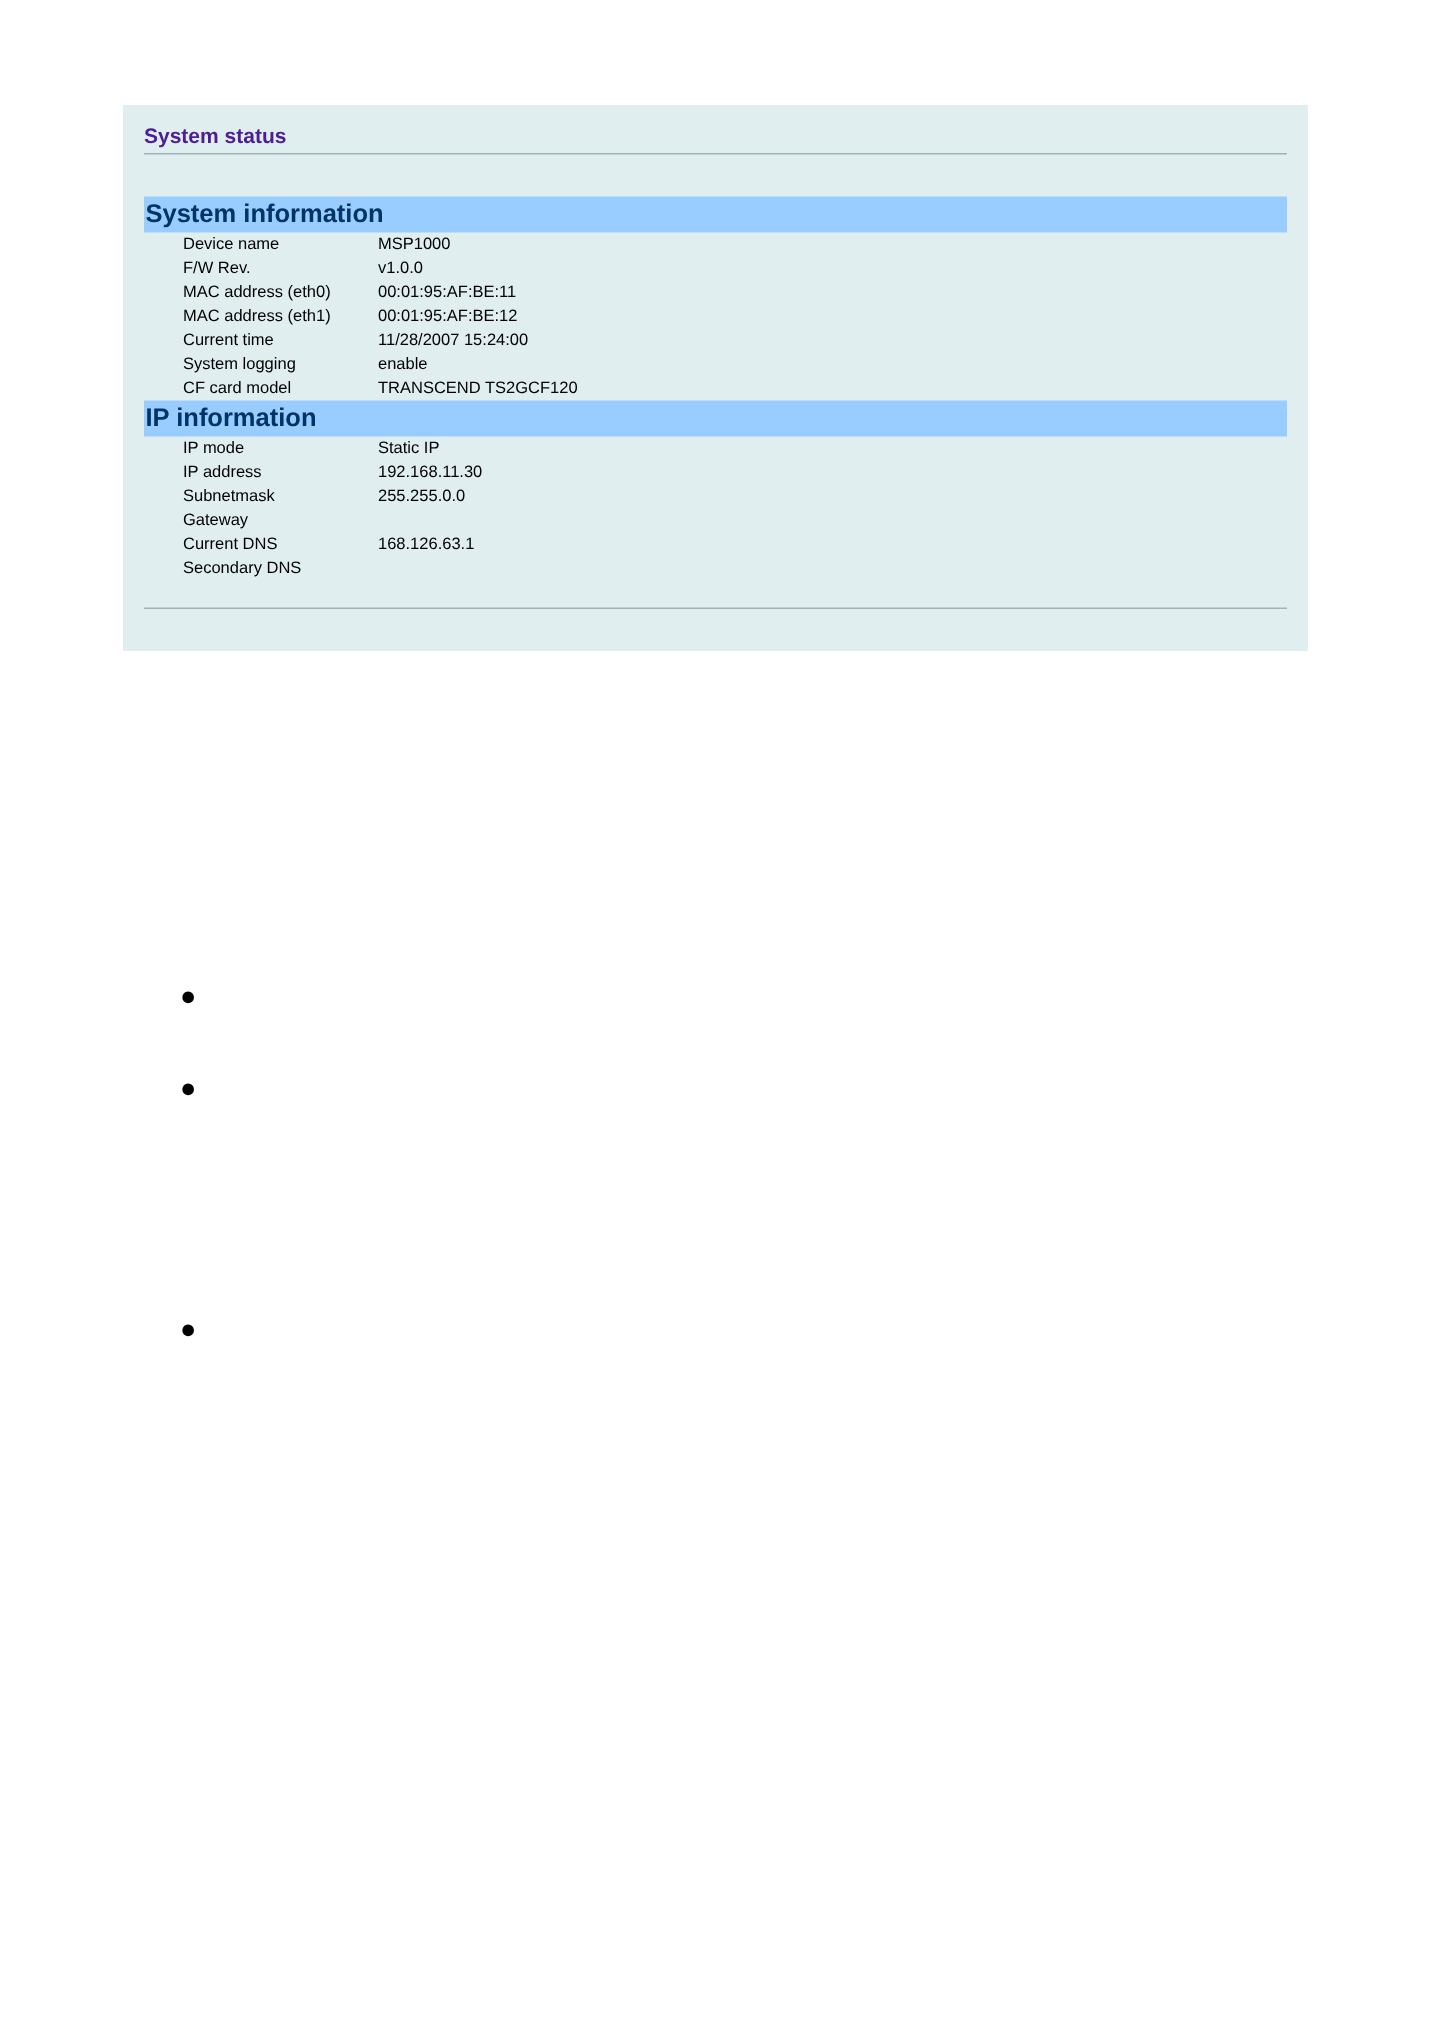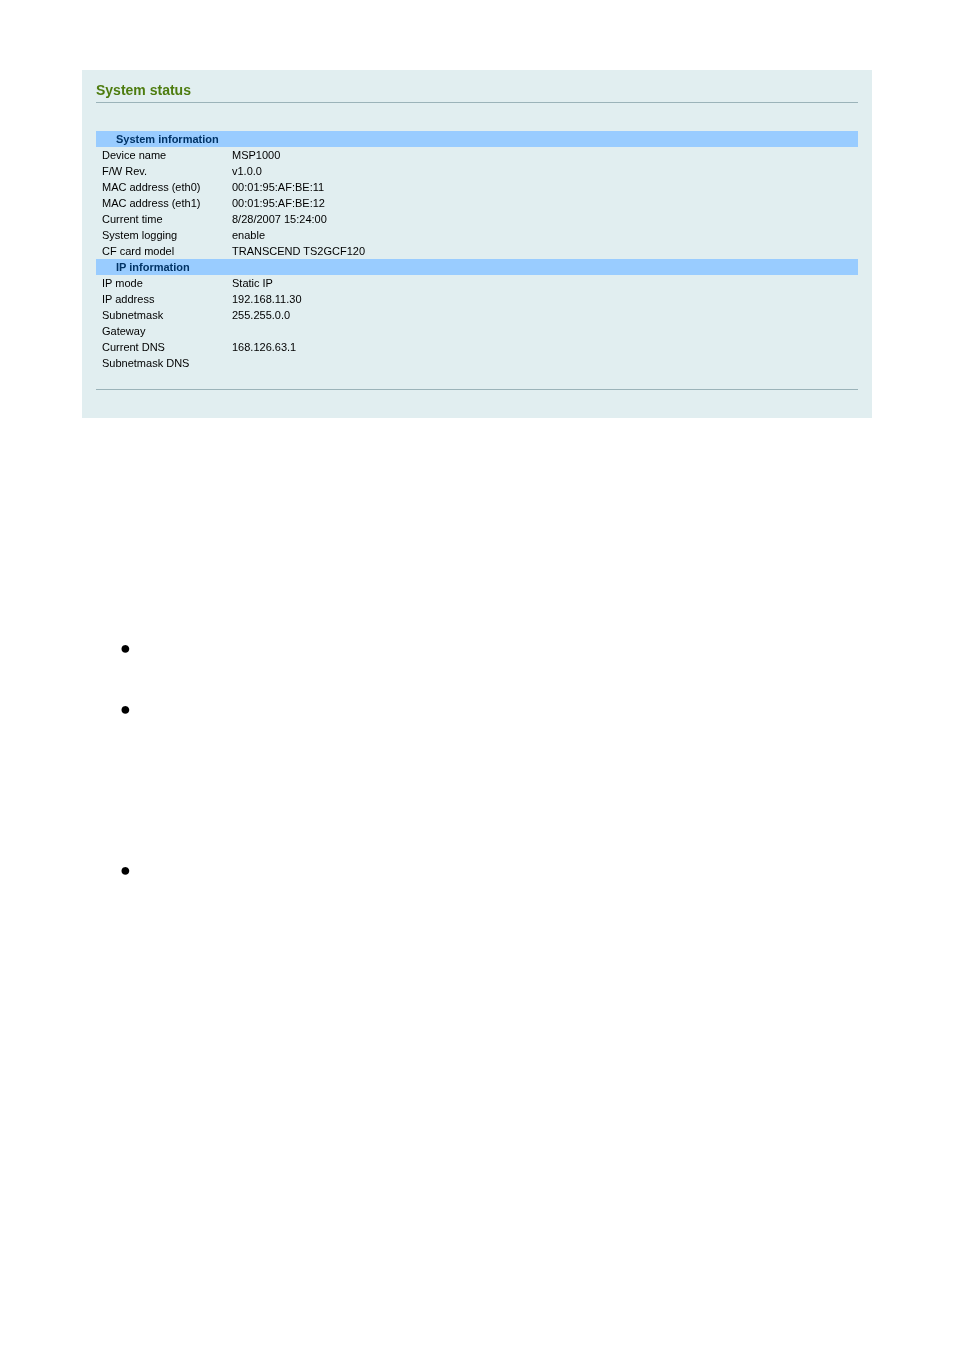--- a/index.html
+++ b/index.html
@@ -11,47 +11,48 @@
   }
   .panel {
     background: #e1eef0;
     margin: 70px 82px 0 82px;
     padding-bottom: 28px;
   }
   .panel-title {
     font-family: Verdana, Arial, sans-serif;
     font-weight: bold;
     font-size: 14px;
-    color: #4d7c0f;
+    color: #4c1d95;
     padding: 12px 2px 4px 14px;
   }
   .panel-hr {
     border: none;
     border-top: 1px solid #9bb3b9;
     margin: 0 14px 0 14px;
   }
   .datablock {
     margin: 28px 14px 0 14px;
   }
   .section-header {
     background: #99ccff;
     color: #003366;
-    font-size: 11px;
+    font-size: 17px;
     font-weight: bold;
-    padding: 2px 20px;
+    padding: 2px 1px;
   }
   .data-row {
     display: flex;
     font-size: 11px;
     color: #000000;
     line-height: 16px;
   }
   .data-label {
     width: 130px;
     padding-left: 6px;
+    margin-left: 20px;
   }
   .data-value {
     flex: 1;
   }
   .panel-hr-bottom {
     border: none;
     border-top: 1px solid #9bb3b9;
     margin: 18px 14px 0 14px;
   }
   .bullets {
@@ -88,21 +89,21 @@
     <div class="data-row">
       <div class="data-label">MAC address (eth0)</div>
       <div class="data-value">00:01:95:AF:BE:11</div>
     </div>
     <div class="data-row">
       <div class="data-label">MAC address (eth1)</div>
       <div class="data-value">00:01:95:AF:BE:12</div>
     </div>
     <div class="data-row">
       <div class="data-label">Current time</div>
-      <div class="data-value">8/28/2007 15:24:00</div>
+      <div class="data-value">11/28/2007 15:24:00</div>
     </div>
     <div class="data-row">
       <div class="data-label">System logging</div>
       <div class="data-value">enable</div>
     </div>
     <div class="data-row">
       <div class="data-label">CF card model</div>
       <div class="data-value">TRANSCEND TS2GCF120</div>
     </div>
 
@@ -121,21 +122,21 @@
       <div class="data-value">255.255.0.0</div>
     </div>
     <div class="data-row">
       <div class="data-label">Gateway</div>
     </div>
     <div class="data-row">
       <div class="data-label">Current DNS</div>
       <div class="data-value">168.126.63.1</div>
     </div>
     <div class="data-row">
-      <div class="data-label">Subnetmask DNS</div>
+      <div class="data-label">Secondary DNS</div>
     </div>
   </div>
 
   <hr class="panel-hr-bottom">
 </div>
 
 <div class="bullets">
   <div class="bullet">●</div>
   <div class="bullet bullet-gap-large">●</div>
   <div class="bullet">●</div>

